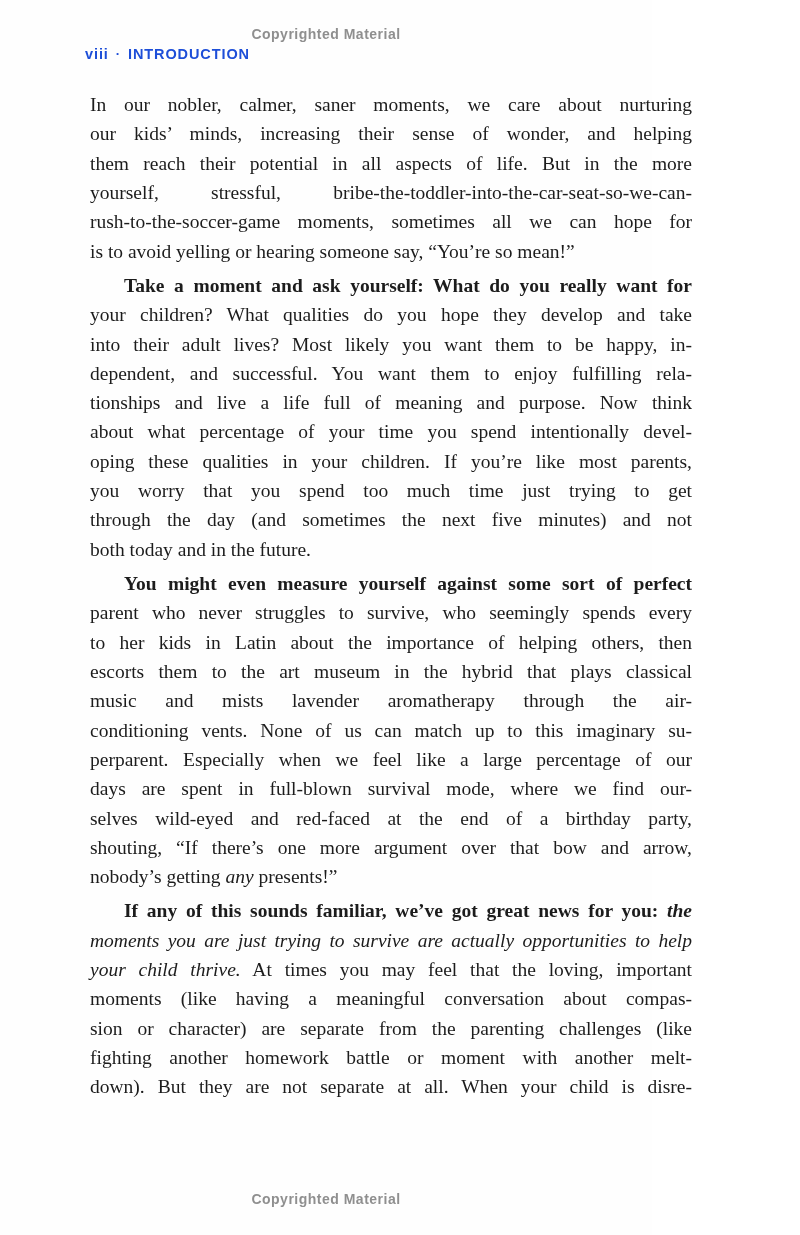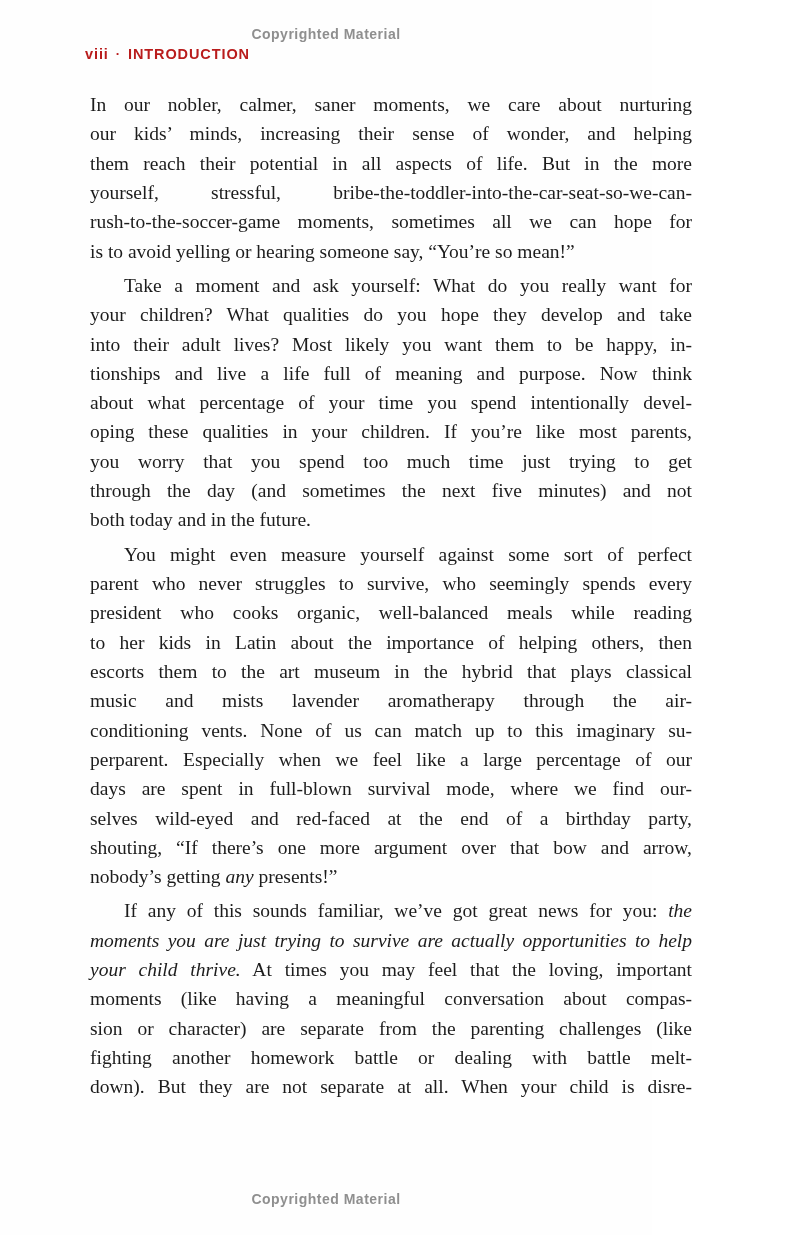--- a/index.html
+++ b/index.html
@@ -32,40 +32,40 @@
   .copyright.top { top: 26px; }
   .copyright.bottom { top: 1191px; }
   .running-header {
     position: absolute;
     left: 85px;
     top: 46px;
     font-family: "Liberation Sans", sans-serif;
     font-weight: bold;
     font-size: 14.5px;
     letter-spacing: 0.9px;
-    color: #b91c1c;
+    color: #1d4ed8;
     white-space: nowrap;
   }
   .running-header .sep { margin: 0 7px; font-size: 13px; position: relative; top: -1px; }
   .body-text {
     position: absolute;
     left: 85px;
     top: 85px;
     width: 612px;
     font-size: 19.5px;
     line-height: 29.32px;
     color: #1c1c1c;
   }
   .para { margin: 5px; }
   .line {
     text-align: justify;
     text-align-last: justify;
   }
   .line.lastline { text-align-last: left; }
-  .line.firstline { text-indent: 34px; }
+  .line.firstline { text-indent: 34px; font-weight: bold; }
   .line em { font-style: italic; }
 </style>
 </head>
 <body>
 
 <div class="page">
 
   <div class="copyright top">Copyrighted Material</div>
 
   <div class="running-header">
@@ -78,47 +78,47 @@
         <div class="line"><span>our kids’ minds, increasing their sense of wonder, and helping</span></div>
         <div class="line"><span>them reach their potential in all aspects of life. But in the more</span></div>
         <div class="line"><span>yourself, stressful, bribe-the-toddler-into-the-car-seat-so-we-can-</span></div>
         <div class="line"><span>rush-to-the-soccer-game moments, sometimes all we can hope for</span></div>
         <div class="line lastline"><span>is to avoid yelling or hearing someone say, “You’re so mean!”</span></div>
       </div>
       <div class="para">
         <div class="line firstline"><span>Take a moment and ask yourself: What do you really want for</span></div>
         <div class="line"><span>your children? What qualities do you hope they develop and take</span></div>
         <div class="line"><span>into their adult lives? Most likely you want them to be happy, in-</span></div>
+        <div class="line"><span>dependent, and successful. You want them to enjoy fulfilling rela-</span></div>
         <div class="line"><span>tionships and live a life full of meaning and purpose. Now think</span></div>
         <div class="line"><span>about what percentage of your time you spend intentionally devel-</span></div>
         <div class="line"><span>oping these qualities in your children. If you’re like most parents,</span></div>
         <div class="line"><span>you worry that you spend too much time just trying to get</span></div>
         <div class="line"><span>through the day (and sometimes the next five minutes) and not</span></div>
         <div class="line lastline"><span>both today and in the future.</span></div>
       </div>
       <div class="para">
         <div class="line firstline"><span>You might even measure yourself against some sort of perfect</span></div>
         <div class="line"><span>parent who never struggles to survive, who seemingly spends every</span></div>
-        <div class="line"><span>president who cooks organic, well-balanced meals while reading</span></div>
         <div class="line"><span>to her kids in Latin about the importance of helping others, then</span></div>
         <div class="line"><span>escorts them to the art museum in the hybrid that plays classical</span></div>
         <div class="line"><span>music and mists lavender aromatherapy through the air-</span></div>
         <div class="line"><span>conditioning vents. None of us can match up to this imaginary su-</span></div>
         <div class="line"><span>perparent. Especially when we feel like a large percentage of our</span></div>
         <div class="line"><span>days are spent in full-blown survival mode, where we find our-</span></div>
         <div class="line"><span>selves wild-eyed and red-faced at the end of a birthday party,</span></div>
         <div class="line"><span>shouting, “If there’s one more argument over that bow and arrow,</span></div>
         <div class="line lastline"><span>nobody’s getting </span><em>any</em><span> presents!”</span></div>
       </div>
       <div class="para">
         <div class="line firstline"><span>If any of this sounds familiar, we’ve got great news for you: </span><em>the</em></div>
         <div class="line"><em>moments you are just trying to survive are actually opportunities to help</em></div>
         <div class="line"><em>your child thrive.</em><span> At times you may feel that the loving, important</span></div>
         <div class="line"><span>moments (like having a meaningful conversation about compas-</span></div>
         <div class="line"><span>sion or character) are separate from the parenting challenges (like</span></div>
-        <div class="line"><span>fighting another homework battle or dealing with battle melt-</span></div>
+        <div class="line"><span>fighting another homework battle or moment with another melt-</span></div>
         <div class="line"><span>down). But they are not separate at all. When your child is disre-</span></div>
       </div>
     </div>
 
   <div class="copyright bottom">Copyrighted Material</div>
 
 </div>
 
 </body></html>

